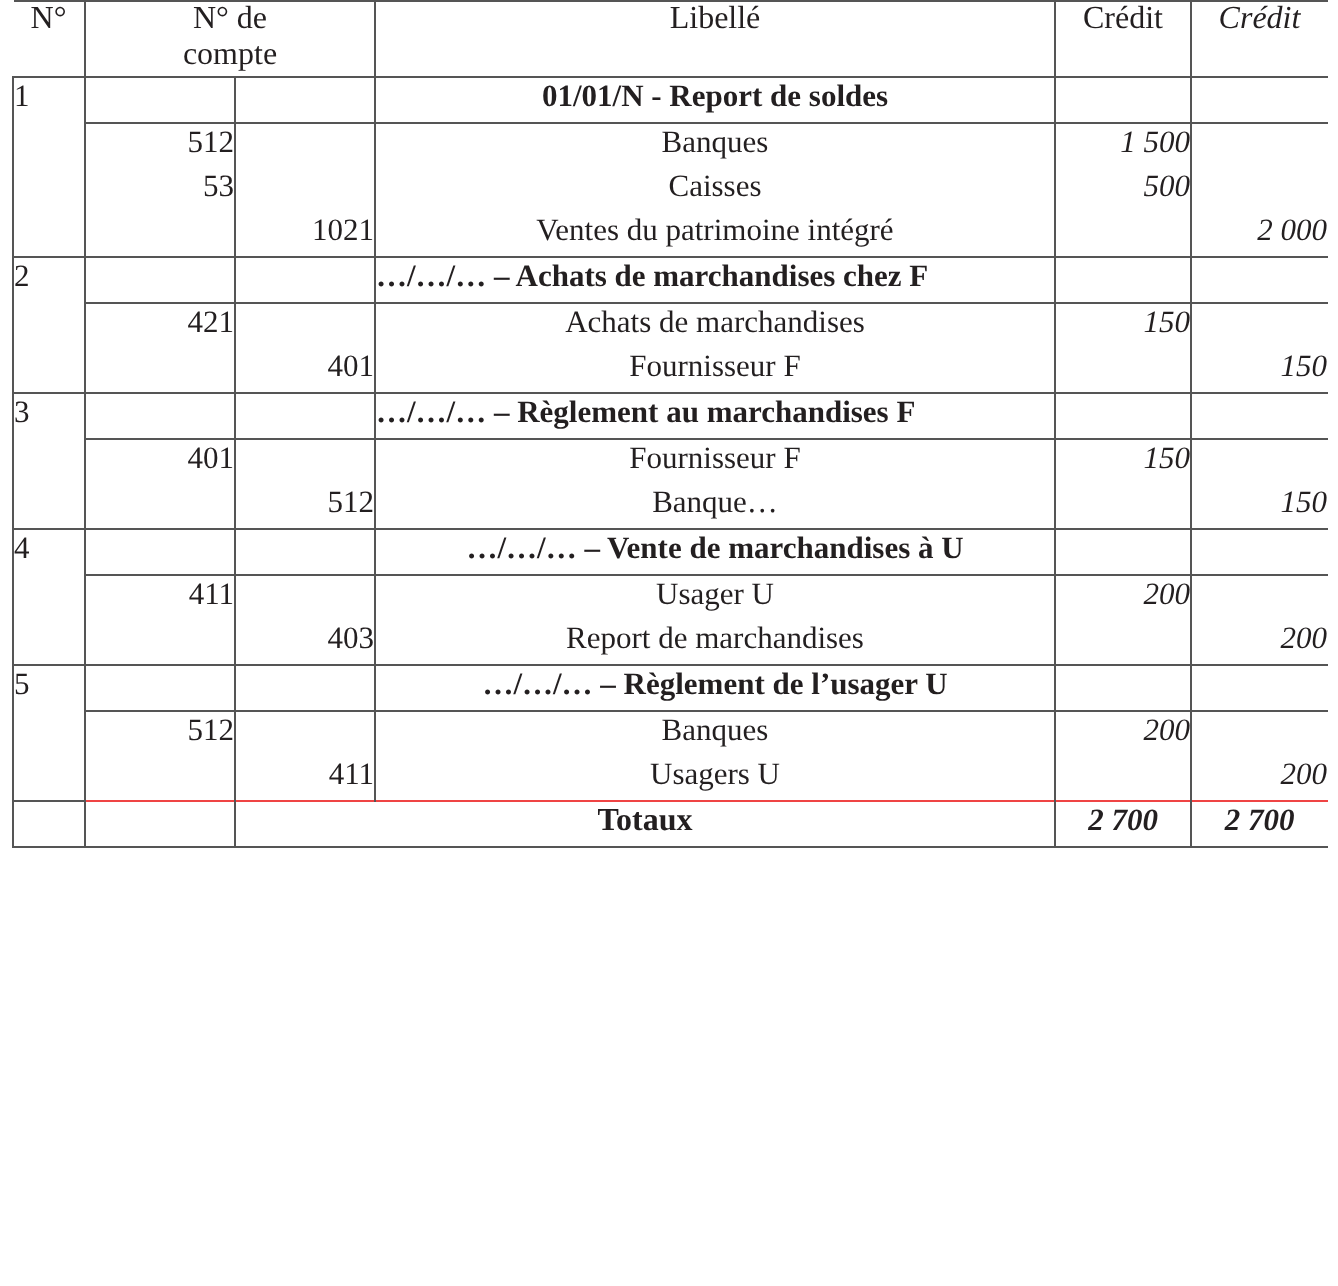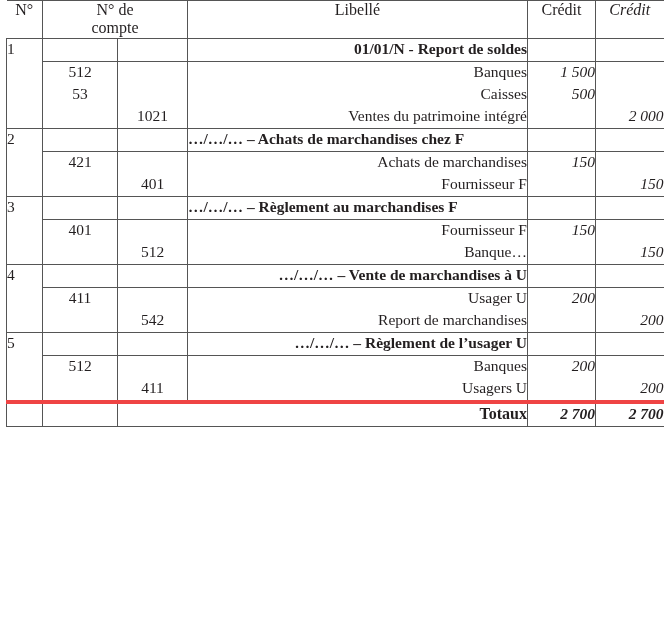--- a/index.html
+++ b/index.html
@@ -51,42 +51,43 @@
   }
   thead th.left-edge { border-left: none; }
   thead th.right-edge { border-right: none; font-style: italic; }
 
   td.cell {
     padding: 4px 6px 4px 7px;
     font-size: 15.5px;
     line-height: 1.25;
     height: 22px;
   }
-  td.acc      { text-align: center; padding-left: 10px; }
-  td.lib      { text-align: right; padding-left: 9px; }
+  td.acc      { text-align: right; padding-left: 10px; }
+  td.lib      { text-align: center; padding-left: 9px; }
   td.lib.just { text-align: justify; text-align-last: left; }
   td.amt      { text-align: right; padding-right: 7px; font-style: italic; }
   td.amt.right-edge { border-right: none; }
 
   .bold { font-weight: bold; }
 
   
   tr.inner td { border-top: none; border-bottom: none; }
   tr.entry-start td { border-top: 1px solid #555555; }
   tr.last-inner td { border-bottom: none; }
 
   
   td.numcell {
     border-left: none;
     text-align: left;
     padding: 4px 0 0 6px;
     font-size: 15.5px;
   }
   tr.totals td {
-    border-top: 4px solid #ef4444;
+    border-top: 1px solid #ef4444;
+    text-align: center;
   }
   td.totaux-label {
     text-align: right;
     padding-right: 7px;
     font-weight: bold;
     font-size: 16px;
     border-left: none;
   }
   td.blankcell { border-left: none; }
 </style>
@@ -203,21 +204,21 @@
       </tr>
       <tr class="inner">
         <td class="cell acc">411</td>
         <td class="cell acc"></td>
         <td class="cell lib">Usager U</td>
         <td class="cell amt">200</td>
         <td class="cell amt right-edge"></td>
       </tr>
       <tr class="inner last-inner">
         <td class="cell acc"></td>
-        <td class="cell acc">542</td>
+        <td class="cell acc">403</td>
         <td class="cell lib">Report de marchandises</td>
         <td class="cell amt"></td>
         <td class="cell amt right-edge">200</td>
       </tr>
 
       <tr class="entry-start">
         <td class="cell numcell" rowspan="3">5</td>
         <td class="cell acc"></td>
         <td class="cell acc"></td>
         <td class="cell lib bold">…/…/… – Règlement de l’usager U</td>

